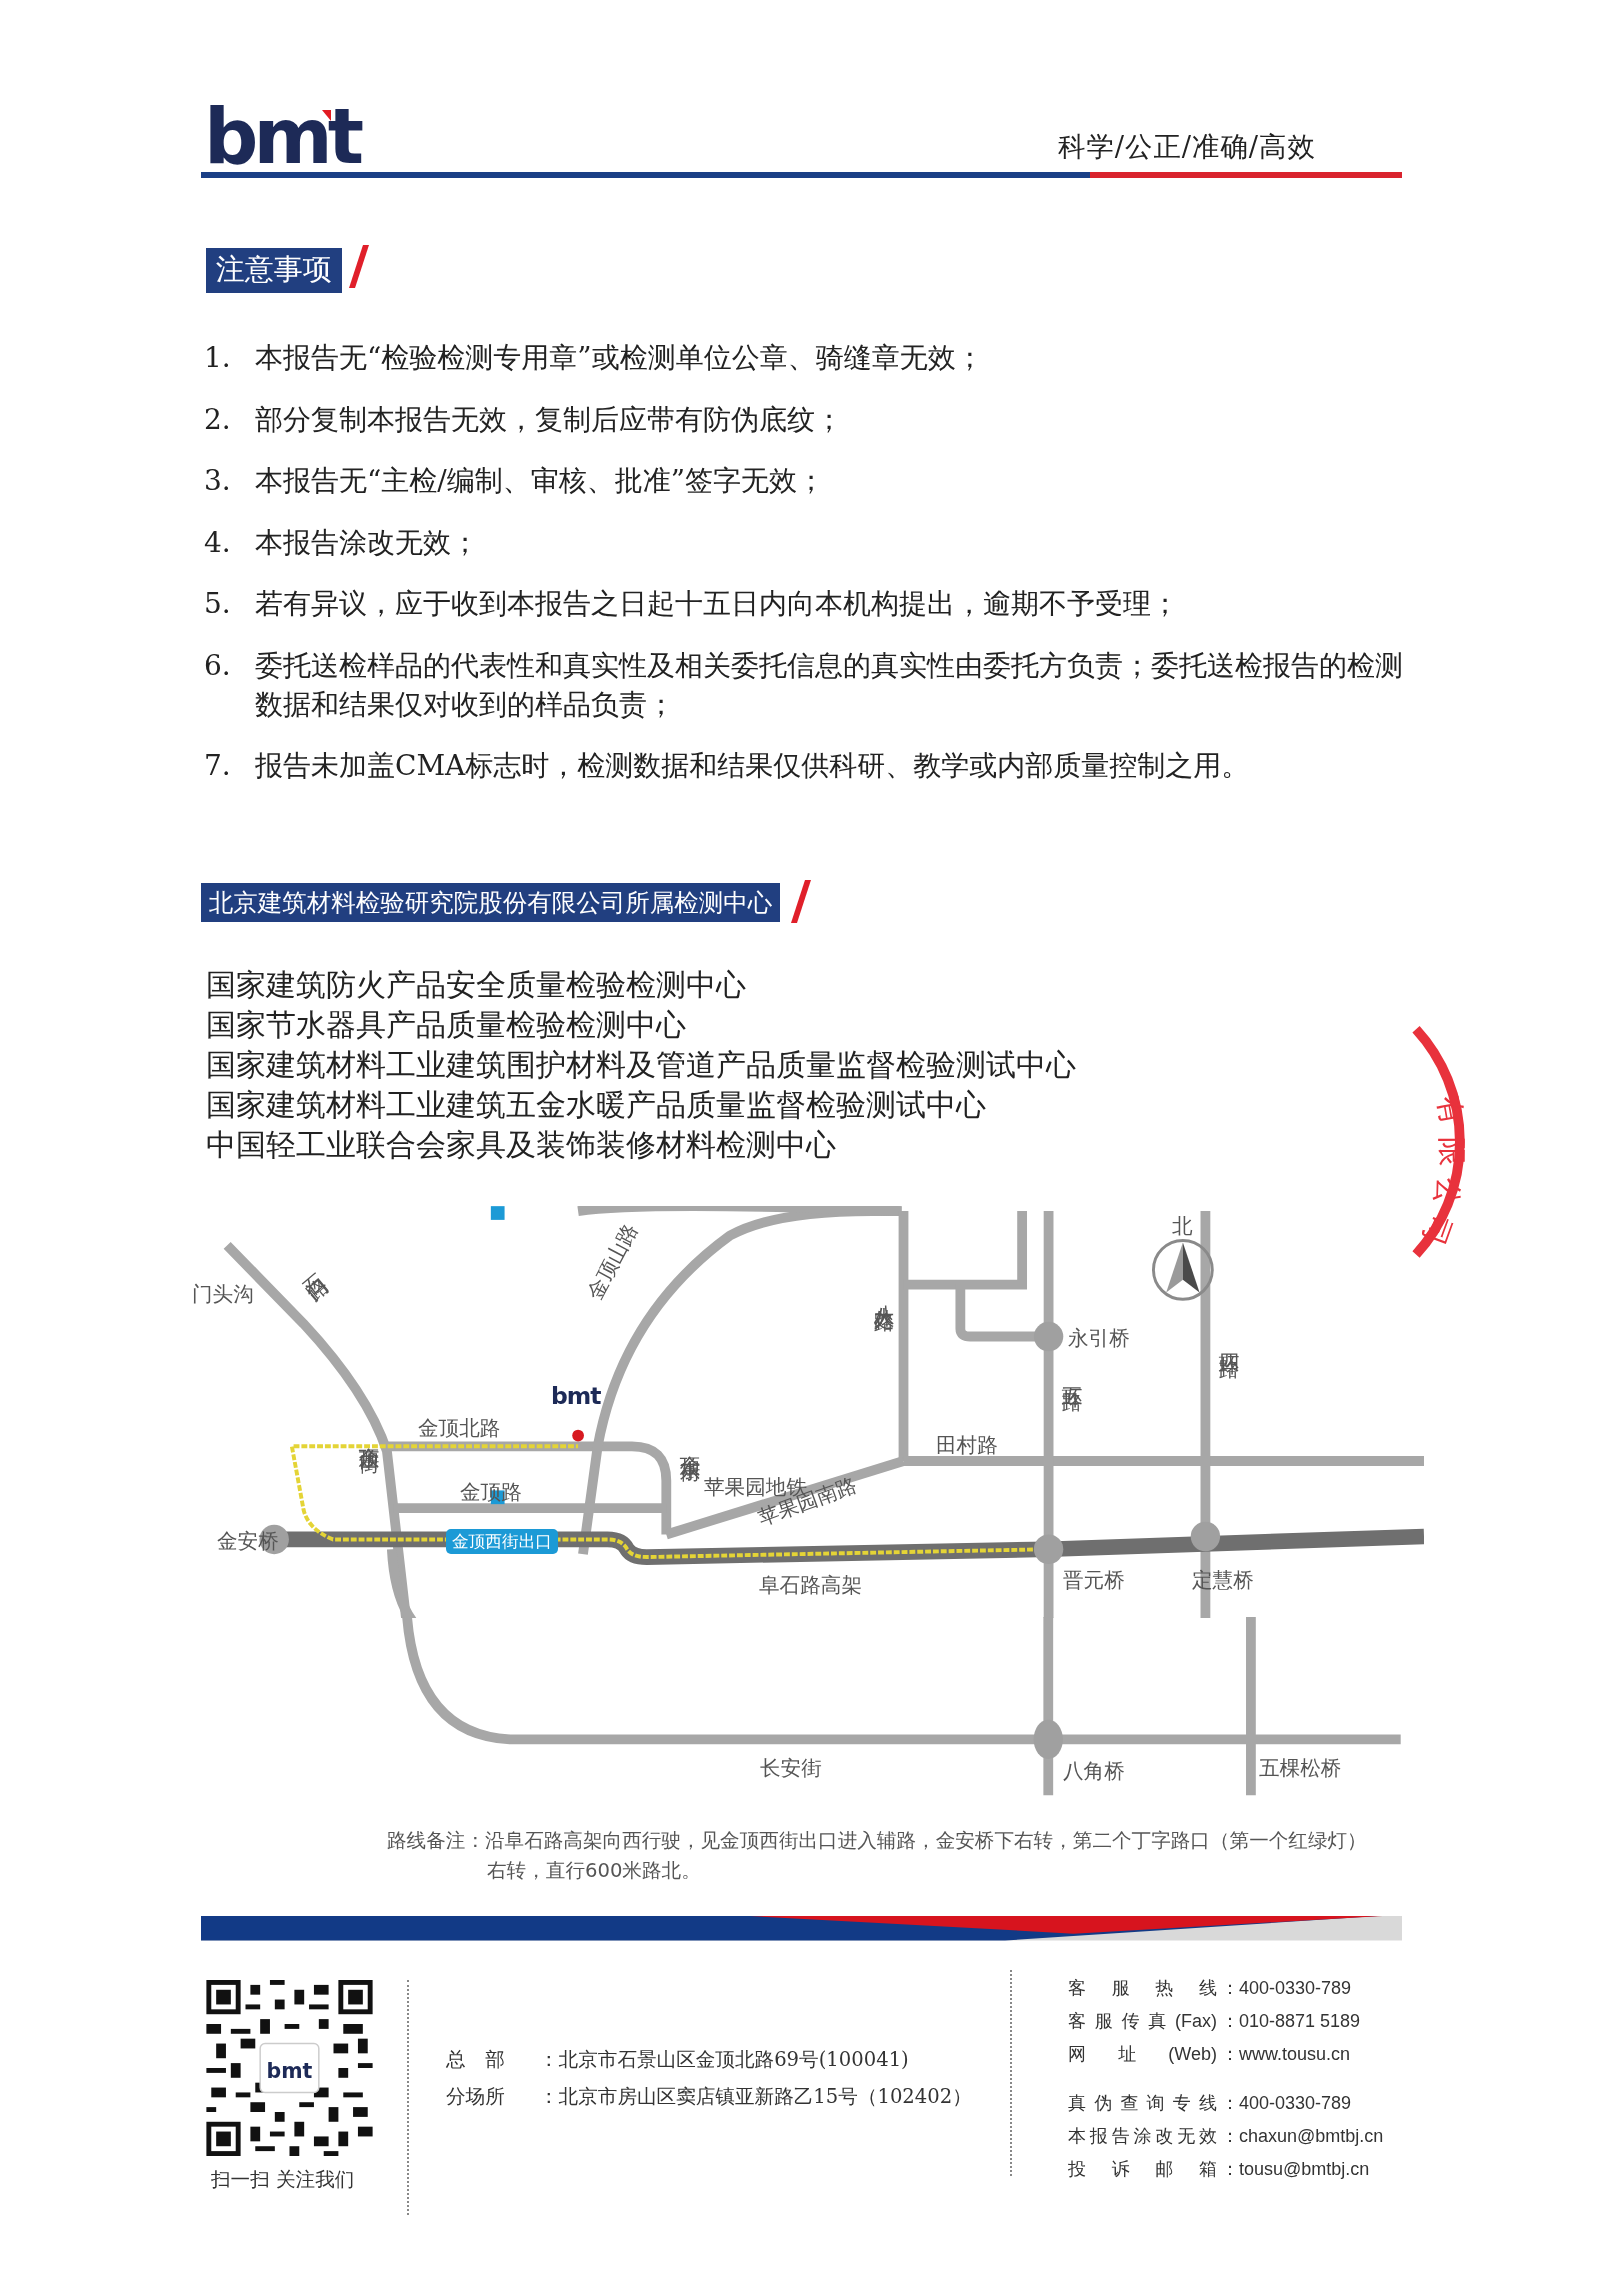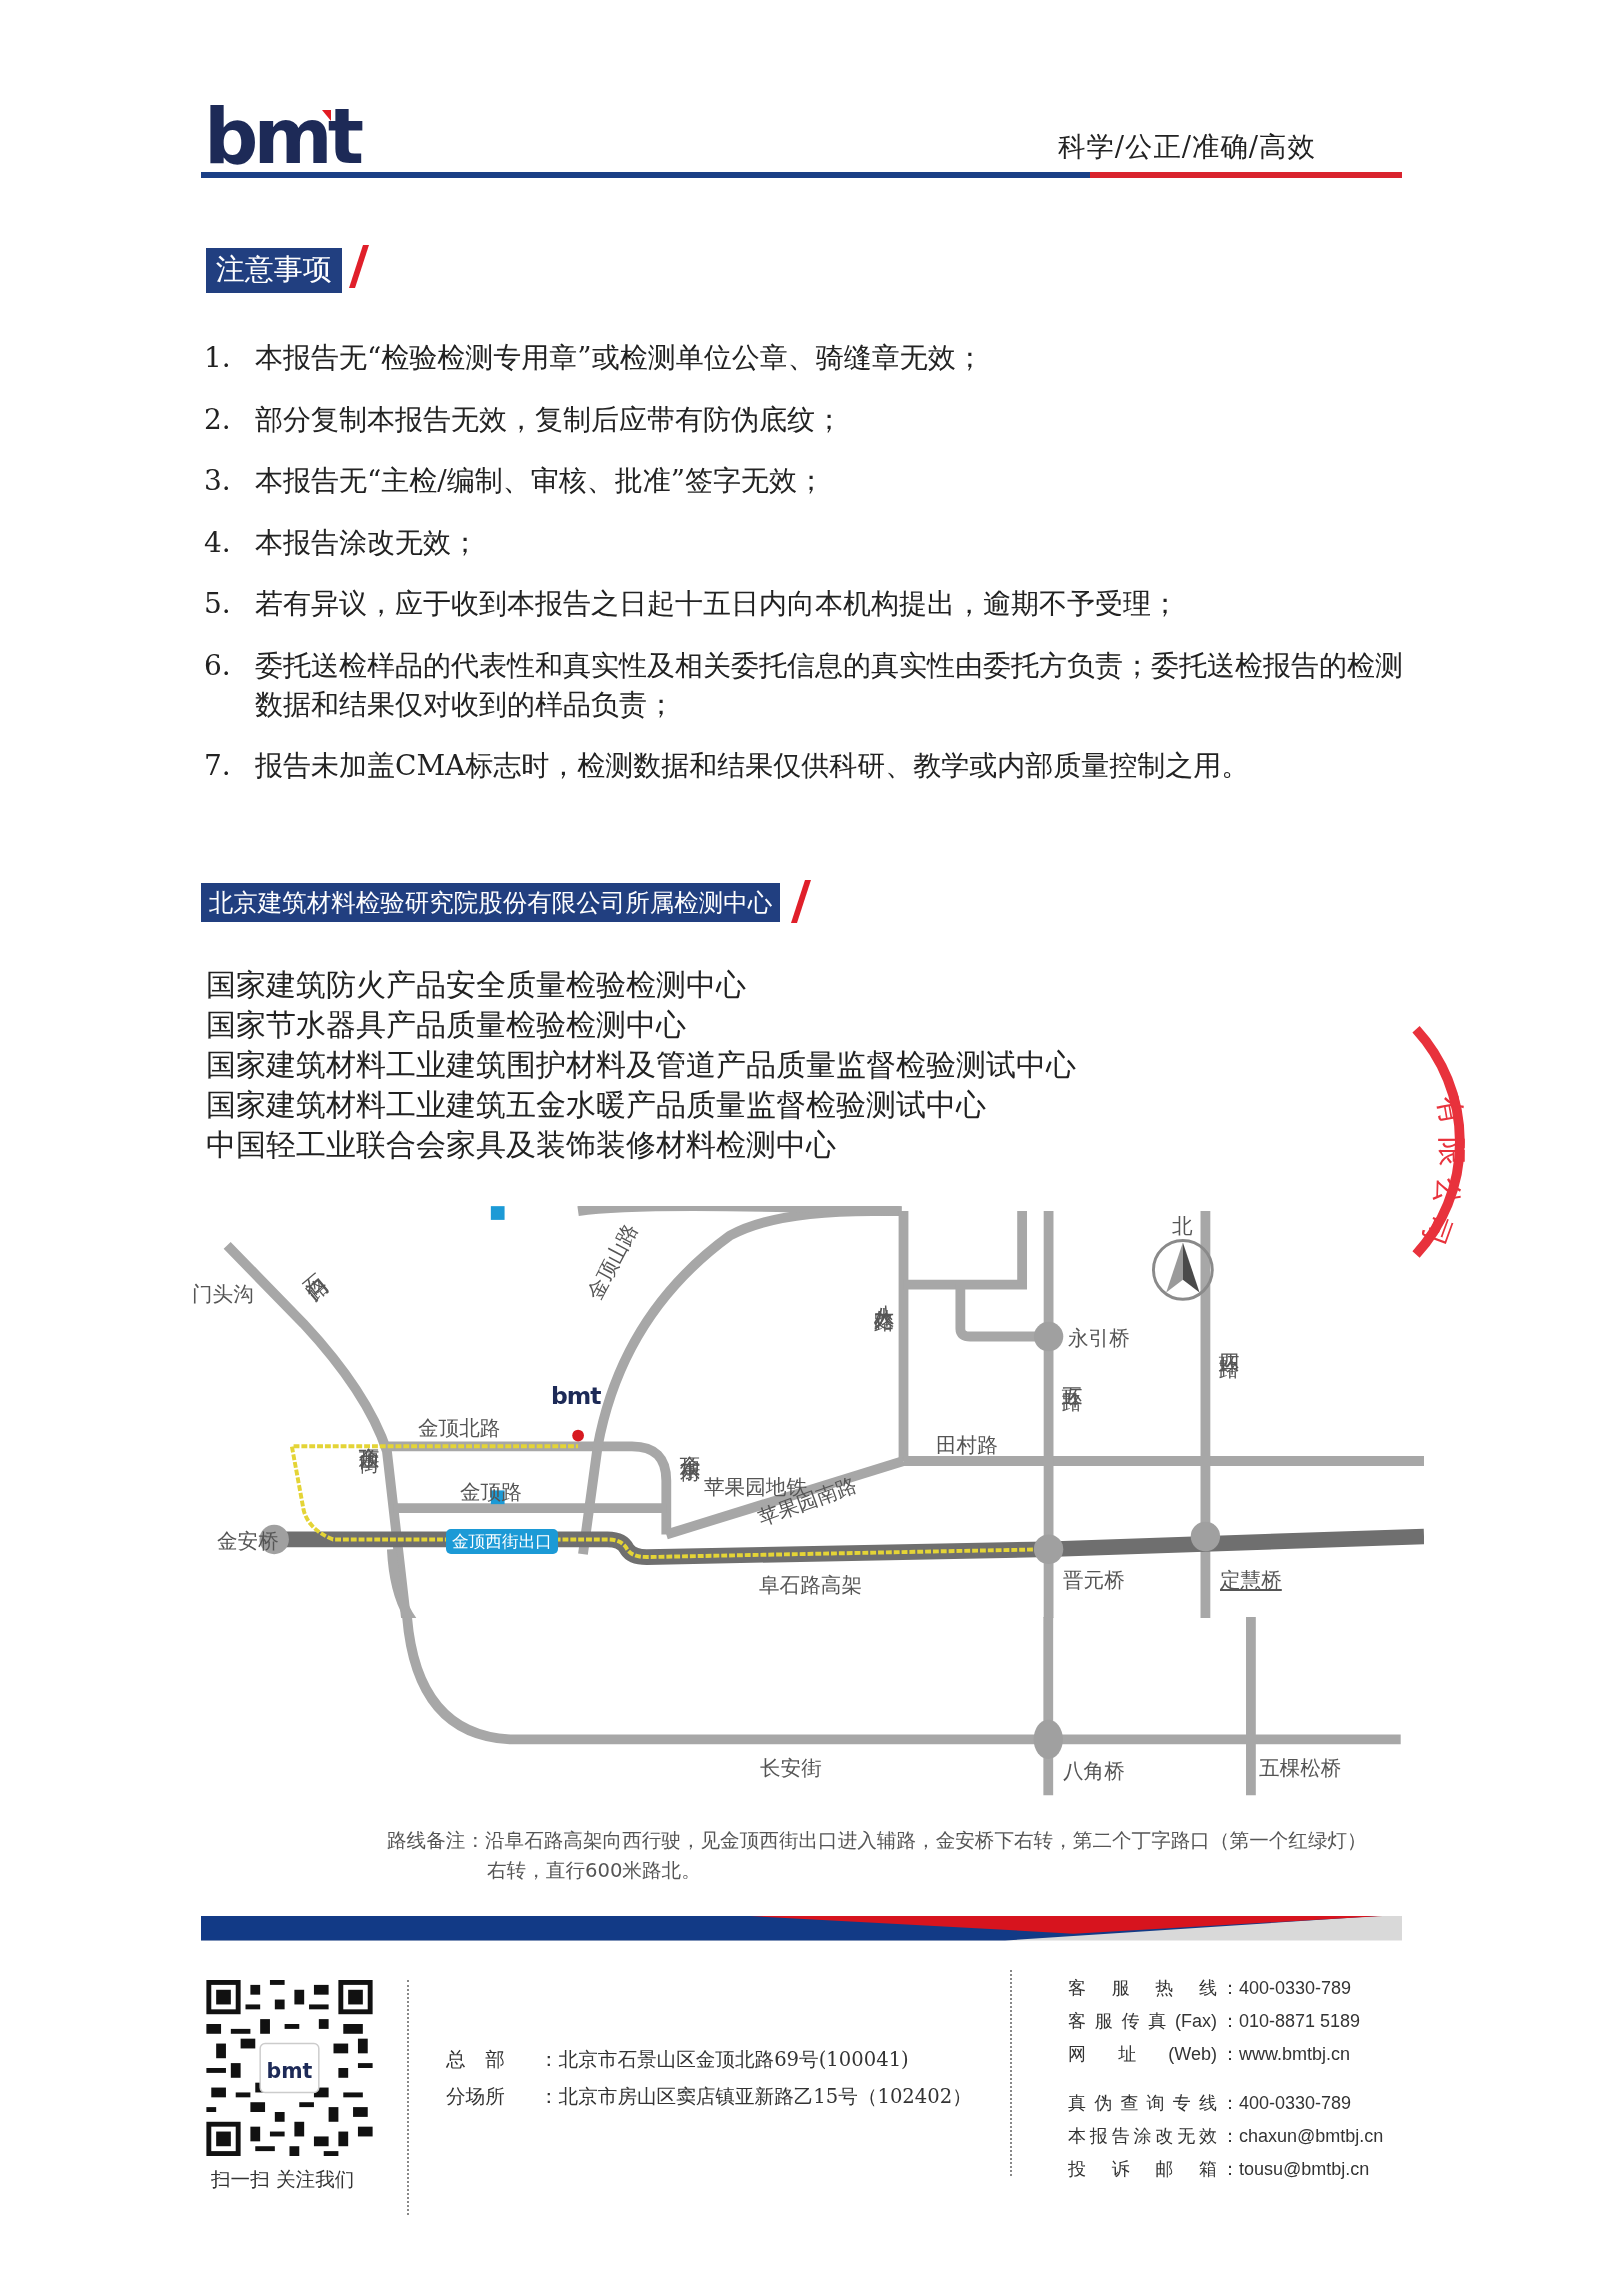--- a/index.html
+++ b/index.html
@@ -206,21 +206,21 @@
   <div class="map-label" style="left:518px;top:267px;">苹果园地铁</div>
   <div class="map-label" style="left:573px;top:299px;transform:rotate(-20deg);transform-origin:left center;">苹果园南路</div>
   <div class="map-label vlabel" style="left:684px;top:83px;">八大处路</div>
   <div class="map-label" style="left:882px;top:118px;">永引桥</div>
   <div class="map-label vlabel" style="left:872px;top:165px;">五环路</div>
   <div class="map-label" style="left:750px;top:225px;">田村路</div>
   <div class="map-label vlabel" style="left:1029px;top:132px;">四环路</div>
   <div class="map-label" style="left:986px;top:5.9px;">北</div>
   <div class="map-label" style="left:573px;top:365px;">阜石路高架</div>
   <div class="map-label" style="left:877px;top:360px;">晋元桥</div>
-  <div class="map-label" style="left:1034px;top:360px;text-decoration:underline;">定慧桥</div>
+  <div class="map-label" style="left:1006px;top:360px;">定慧桥</div>
 </div>
 
 <div class="abs map-label" style="left:760px;top:1754px;">长安街</div>
 <div class="abs map-label" style="left:1063px;top:1757px;">八角桥</div>
 <div class="abs map-label" style="left:1259px;top:1754px;">五棵松桥</div>
 
 <svg class="abs" style="left:186px;top:1617px;" width="1238" height="186" viewBox="0 0 1263 190">
   <g fill="none" stroke="#a7a7a7" stroke-width="10">
     <path d="M 225 0 Q 235 120 330 125 L 1240 125"></path>
     <path d="M 880 0 L 880 182"></path>
@@ -322,21 +322,21 @@
     <span>400-0330-789</span>
   </div>
   <div class="contact-row">
     <span class="contact-label">客服传真(Fax)</span>
       <span>：</span>
     <span>010-8871 5189</span>
   </div>
   <div class="contact-row">
     <span class="contact-label">网址(Web)</span>
       <span>：</span>
-    <span>www.bmtbj.cn</span>
+    <span>www.tousu.cn</span>
   </div>
   <div class="contact-gap"></div>
   <div class="contact-row">
     <span class="contact-label">真伪查询专线</span>
       <span>：</span>
     <span>400-0330-789</span>
   </div>
   <div class="contact-row">
     <span class="contact-label">本报告涂改无效</span>
       <span>：</span>

